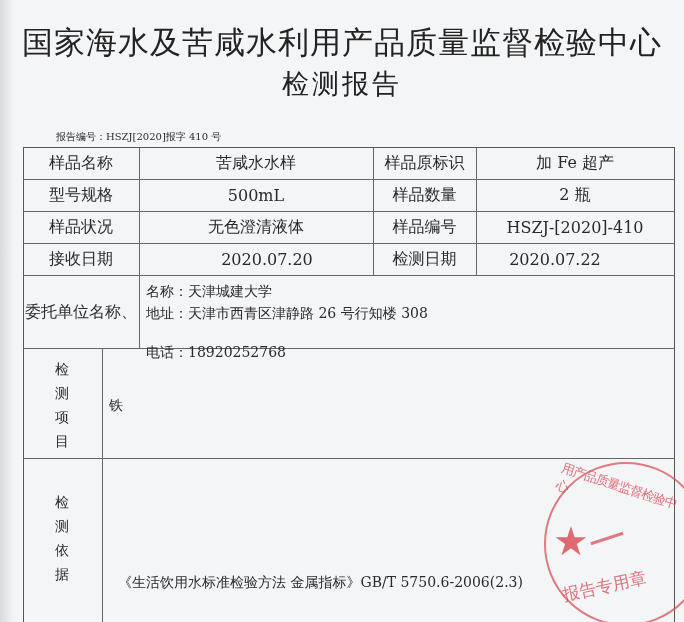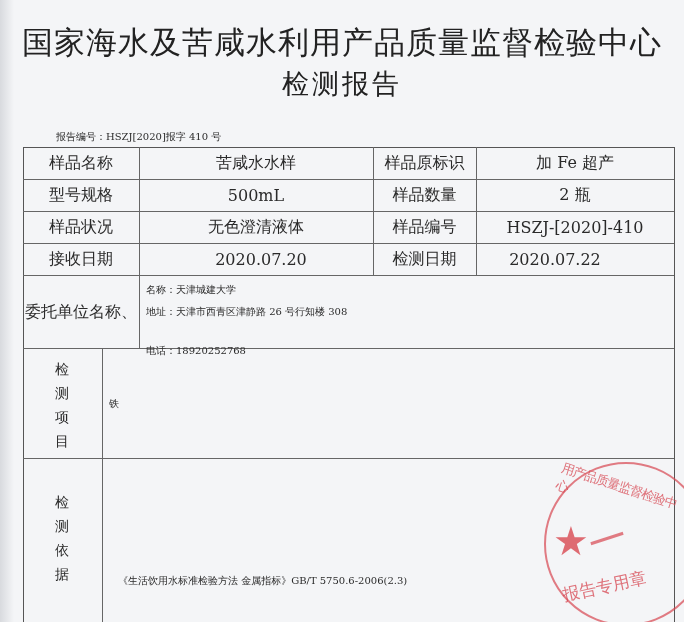--- a/index.html
+++ b/index.html
@@ -10,21 +10,21 @@
   .title{position:absolute;left:0;width:684px;text-align:center;color:#222;
          font-family:"DejaVu Sans","Liberation Sans",sans-serif;}
   .t1{top:22px;font-size:31px;letter-spacing:1px;}
   .t2{top:66px;font-size:27px;letter-spacing:3px;}
   .reportno{position:absolute;left:56px;top:130px;font-size:10px;}
   .tbl{position:absolute;border:1.5px solid #555;}
   .cell{position:absolute;box-sizing:border-box;display:flex;align-items:center;
         justify-content:center;font-size:16px;}
   .hl{position:absolute;height:1.2px;background:#666;}
   .vl{position:absolute;width:1.2px;background:#666;}
-  .addr{position:absolute;left:146px;font-size:10px;}
+  .addr{position:absolute;left:146px;font-size:14px;}
   .vert{position:absolute;width:36px;display:flex;flex-direction:column;align-items:center;font-size:14px;}
   .vert span{display:block;height:24px;line-height:24px;}
   .stamp{position:absolute;left:544px;top:462px;width:160px;height:160px;border-radius:50%;
          border:2.5px solid rgba(215,70,80,0.7);}
   .stamp-star{position:absolute;left:553px;top:518px;color:rgba(215,60,70,0.75);font-size:40px;}
   .stamp-line{position:absolute;left:590px;top:537px;width:34px;height:3px;background:rgba(215,70,80,0.7);transform:rotate(-18deg);}
   .stamp-top{position:absolute;left:556px;top:478px;color:rgba(215,70,80,0.75);font-size:13px;transform:rotate(18deg);
              font-family:"DejaVu Sans",sans-serif;letter-spacing:-1px;}
   .stamp-bottom{position:absolute;left:562px;top:575px;color:rgba(215,70,80,0.75);font-size:17px;transform:rotate(-12deg);
                 font-family:"DejaVu Sans",sans-serif;}
@@ -62,21 +62,21 @@
   <div class="cell" style="left:139px;top:179px;width:234px;height:32px;">500mL</div>
   <div class="cell" style="left:373px;top:179px;width:103px;height:32px;">样品数量</div>
   <div class="cell" style="left:476px;top:179px;width:198px;height:32px;">2 瓶</div>
 
   <div class="cell" style="left:23px;top:211px;width:116px;height:32px;">样品状况</div>
   <div class="cell" style="left:139px;top:211px;width:234px;height:32px;">无色澄清液体</div>
   <div class="cell" style="left:373px;top:211px;width:103px;height:32px;">样品编号</div>
   <div class="cell" style="left:476px;top:211px;width:198px;height:32px;">HSZJ-[2020]-410</div>
 
   <div class="cell" style="left:23px;top:243px;width:116px;height:32px;">接收日期</div>
-  <div class="cell" style="left:144px;top:243px;width:234px;height:32px;">2020.07.20</div>
+  <div class="cell" style="left:150px;top:243px;width:234px;height:32px;">2020.07.20</div>
   <div class="cell" style="left:373px;top:243px;width:103px;height:32px;">检测日期</div>
   <div class="cell" style="left:456px;top:243px;width:198px;height:32px;">2020.07.22</div>
 
   <div class="cell" style="left:23px;top:275px;width:116px;height:73px;flex-direction:column;line-height:26px;">
     <span>委托单位名称、</span>
   </div>
   <div class="addr" style="top:283px;">名称：天津城建大学</div>
   <div class="addr" style="top:305px;">地址：天津市西青区津静路 26 号行知楼 308</div>
   <div class="addr" style="top:344px;text-align:center;">电话：18920252768</div>
 

